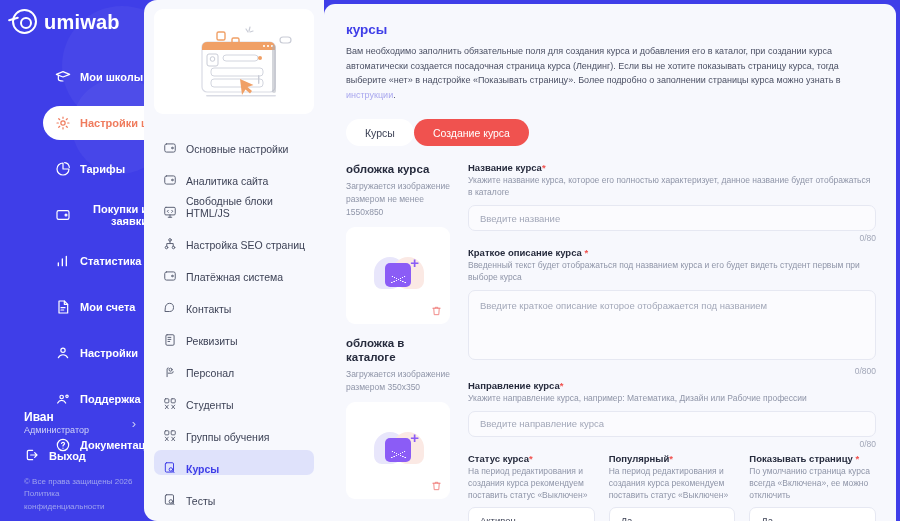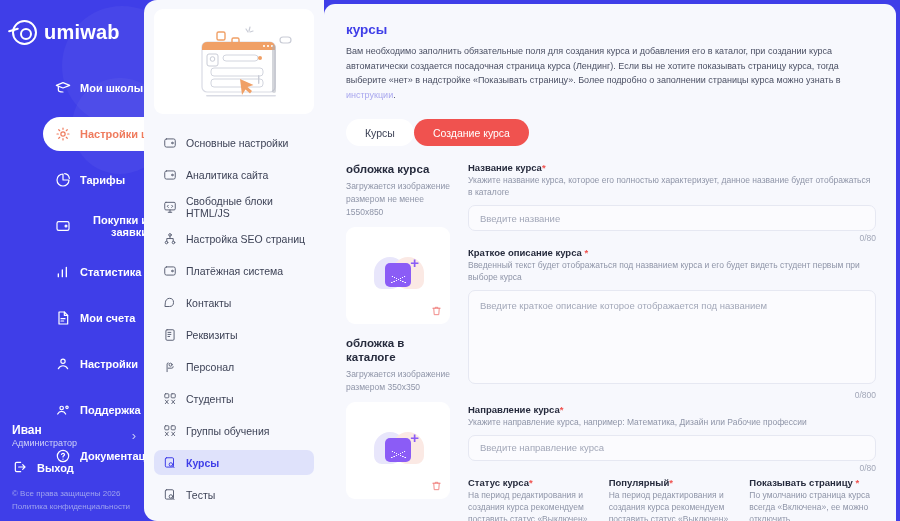--- a/index.html
+++ b/index.html
@@ -26,22 +26,22 @@
     overflow: hidden;
   }
   .blob {
     position: absolute; border-radius: 50%;
     background: rgba(255,255,255,0.045);
     pointer-events: none;
   }
   .blob.b1 { width: 120px; height: 120px; right: -34px; top: 6px; }
   .blob.b2 { width: 96px; height: 96px; right: -20px; top: 78px; }
   .logo-row {
-    display: flex; align-items: center; gap: 7px;
-    padding: 20px 0 0 12px; position: relative; z-index: 2;
+    display: flex; align-items: flex-end; gap: 7px;
+    padding: 9px 0 0 12px; position: relative; z-index: 2;
   }
   .logo-mark {
     width: 25px; height: 25px; border-radius: 50%;
     border: 2.2px solid #fff; position: relative; flex: 0 0 25px;
   }
   .logo-mark::before {
     content: ""; position: absolute; width: 8px; height: 8px;
     border-radius: 50%; border: 2.2px solid #fff;
     left: 5.5px; top: 5.5px;
   }
@@ -65,21 +65,21 @@
   .nav-item .ico { width: 16px; height: 16px; flex: 0 0 16px; display: block; }
   .nav-item .ico svg { width: 16px; height: 16px; display: block; }
   .nav-item.active {
     background: #fff; color: #ef7b5d;
     border-top-left-radius: 17px; border-bottom-left-radius: 17px;
     border-top-right-radius: 17px; border-bottom-right-radius: 17px;
     margin-right: 0; width: 156px;
   }
   .nav-item.active svg { stroke: #ef7b5d; }
   .user-block {
-    position: absolute; left: 0; right: 0; bottom: 0;
+    position: absolute; left: 12px; right: 0; bottom: 0;
     padding: 0 12px 8px 12px; z-index: 2;
   }
   .user-row {
     display: flex; align-items: center; justify-content: space-between;
     padding-bottom: 10px; cursor: pointer;
   }
   .user-name { font-size: 12px; font-weight: bold; color: #fff; line-height: 1.25; }
   .user-role { font-size: 9px; color: #cfd2f7; line-height: 1.3; }
   .chev-right { color: #c9cbf5; font-size: 13px; }
   .logout-row {
@@ -98,21 +98,21 @@
     padding: 9px 8px 0 8px;
     position: relative; z-index: 3;
     overflow: hidden;
   }
   .illus {
     background: #fff; border-radius: 9px; height: 105px;
     margin: 0 2px 16px 2px; position: relative; overflow: hidden;
   }
   .sub-list { padding: 0 2px; }
   .sub-item {
-    display: flex; align-items: center; gap: 9px;
+    display: flex; align-items: flex-end; gap: 9px;
     height: 25px; padding-left: 9px; border-radius: 7px;
     font-size: 10.5px; color: #3d4256; cursor: pointer;
   }
   .sub-item + .sub-item { margin-top: 7px; }
   .sub-item .ico { width: 14px; height: 14px; flex: 0 0 14px; }
   .sub-item .ico svg { width: 14px; height: 14px; display: block; }
   .sub-item.active { background: #dfe2fb; color: #3f3ee8; font-weight: bold; }
   .sub-item.active svg { stroke: #3f3ee8; }
 
   
@@ -186,21 +186,21 @@
   .f-label .req { color: #f0524f; }
   .f-hint { font-size: 8.5px; color: #8f95a8; margin-top: 2px; line-height: 1.4; }
   .f-input {
     margin-top: 6px; width: 100%; height: 26px;
     background: #fbfbfe; border: 1px solid #e6e8f2; border-radius: 7px;
     padding: 0 11px; font-size: 9.5px; color: #a2a7b8;
     font-family: "Liberation Sans", sans-serif;
   }
   .f-input::placeholder { color: #a2a7b8; }
   .f-area {
-    margin-top: 6px; width: 100%; height: 94px; resize: none;
+    margin-top: 6px; width: 100%; height: 70px; resize: none;
     background: #fbfbfe; border: 1px solid #e6e8f2; border-radius: 7px;
     padding: 8px 11px; font-size: 9.5px; color: #a2a7b8;
     font-family: "Liberation Sans", sans-serif; line-height: 1.4;
   }
   .f-area::placeholder { color: #a2a7b8; }
   .counter { text-align: right; font-size: 8.5px; color: #a2a7b8; margin-top: 2px; }
 
   .three-col { display: flex; gap: 14px; margin-top: 4px; }
   .tc { flex: 1; min-width: 0; }
   .tc .f-hint { min-height: 34px; }

